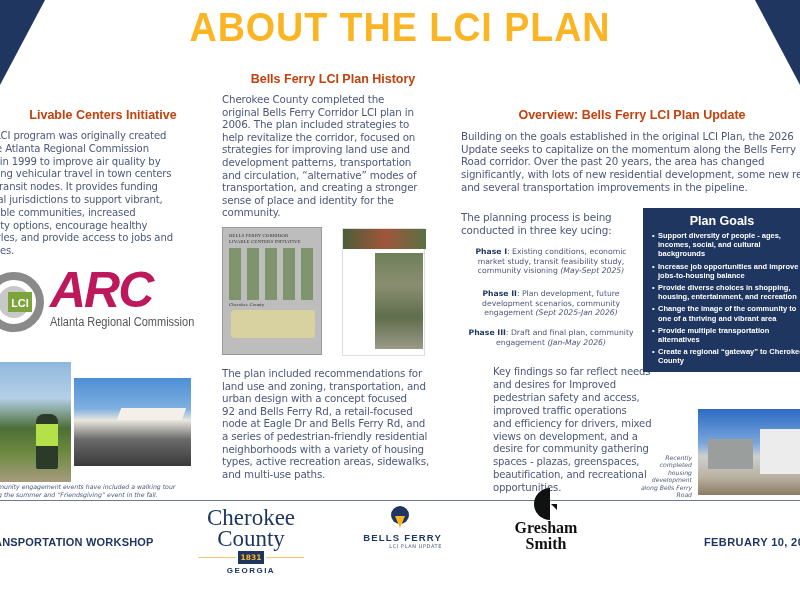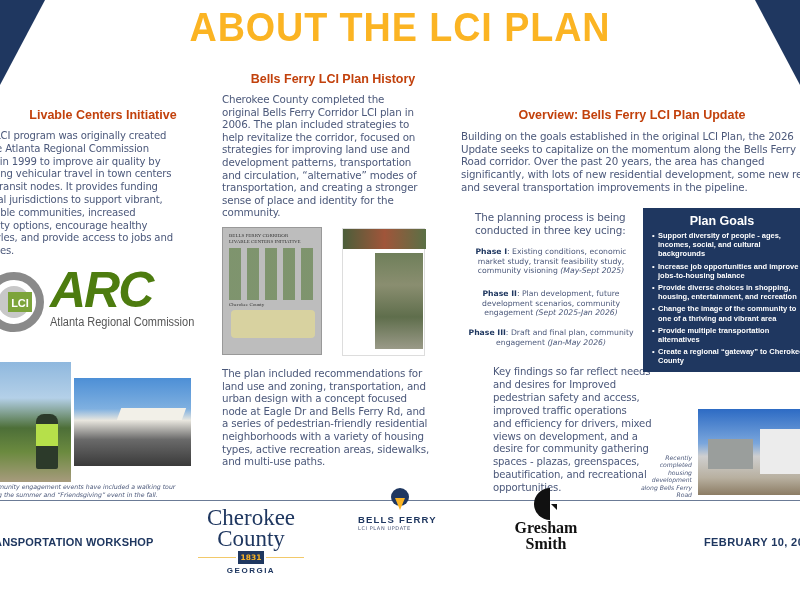--- a/index.html
+++ b/index.html
@@ -17,21 +17,21 @@
 
   .h { font-family: "Liberation Sans", sans-serif; font-weight: bold; color: #c2410c; font-size: 12.5px; text-align: center; }
   .body-text { font-family: "DejaVu Sans", sans-serif; font-size: 10.1px; line-height: 12.8px; color: #4b587a; letter-spacing: -0.15px; }
 
   
   .col1 { position: absolute; left: -14px; top: 108px; width: 220px; }
   .col1 .h { margin-bottom: 8px; padding-left: 14px; }
   .logos1 { position: absolute; left: -8px; top: 262px; width: 210px; height: 80px; }
   .lci-logo { position: absolute; left: 0; top: 8px; width: 52px; height: 64px; }
   .arc-logo { position: absolute; left: 58px; top: 4px; width: 140px; height: 70px; }
-  .arc-letters { font-family: "Liberation Sans", sans-serif; font-weight: bold; font-size: 50px; color: #4d7c0f; line-height: 48px; letter-spacing: -2px; font-style: italic; }
+  .arc-letters { font-family: "Liberation Sans", sans-serif; font-weight: bold; font-size: 50px; color: #be185d; line-height: 48px; letter-spacing: -2px; font-style: italic; }
   .arc-sub { font-family: "Liberation Sans", sans-serif; font-size: 12.5px; color: #555; margin-top: 1px; transform: scaleX(0.88); transform-origin: left; white-space: nowrap; }
 
   .photo1 { position: absolute; left: -2px; top: 362px; width: 73px; height: 120px;
     background: linear-gradient(180deg, #8fb8de 0%, #b4d0e8 30%, #4d6f38 55%, #6b8a3f 75%, #a79b7d 100%); }
   .photo1 .person { position: absolute; left: 38px; top: 52px; width: 22px; height: 55px; background: #2c3a2a; border-radius: 8px 8px 2px 2px; }
   .photo1 .vest { position: absolute; left: 38px; top: 62px; width: 22px; height: 22px; background: #b6e04a; }
   .photo2 { position: absolute; left: 74px; top: 378px; width: 117px; height: 88px;
     background: linear-gradient(180deg, #4d8fd6 0%, #7fb0e0 35%, #e9e7df 48%, #6a6a6a 70%, #3a3a3a 100%); }
   .photo2 .tent { position: absolute; left: 45px; top: 30px; width: 65px; height: 12px; background: #f2f0e8; transform: skewX(-20deg); }
   .caption1 { position: absolute; left: -2px; top: 483px; width: 210px; font-size: 6.2px; font-style: italic; color: #4b587a; line-height: 7.5px; }
@@ -46,21 +46,21 @@
   .doc-img .map { position: absolute; left: 8px; top: 82px; width: 84px; height: 28px; background: #d8d2a0; border-radius: 4px; }
   .map-img { position: absolute; left: 342px; top: 228px; width: 83px; height: 128px; background: #fff; border: 1px solid #ddd; }
   .map-img .band { position: absolute; left: 0; top: 0; width: 83px; height: 20px; background: linear-gradient(90deg,#4b5e3a,#a0553a,#5a7045); }
   .map-img .aerial { position: absolute; left: 32px; top: 24px; width: 48px; height: 96px; background: linear-gradient(180deg,#6f7f5a,#8a8e70,#5f6e4c,#9a9a88); }
   .col2b { position: absolute; left: 222px; top: 367px; width: 225px; }
 
   
   .col3-h { position: absolute; left: 462px; top: 108px; width: 340px; }
   .col3-intro { position: absolute; left: 461px; top: 130px; width: 360px; white-space: nowrap; }
   .col3-intro .ln { display: block; }
-  .phases-intro { position: absolute; left: 461px; top: 211px; width: 180px; font-size: 10.4px; line-height: 12.5px; margin-left: 14px; }
+  .phases-intro { position: absolute; left: 461px; top: 211px; width: 180px; font-size: 10.4px; line-height: 12.5px; }
   .phase { position: absolute; left: 461px; width: 180px; font-size: 7.7px; line-height: 9.6px; color: #4b587a; text-align: center; }
   .phase b { color: #1f3760; }
   .phase i { font-style: italic; }
   .findings { position: absolute; left: 461px; top: 366px; width: 190px; font-size: 10.1px; line-height: 12.9px; margin-left: 32px; }
 
   .goals { position: absolute; left: 643px; top: 208px; width: 170px; height: 164px; background: #1f3760; padding: 6px 0 0 9px; }
   .goals .gh { font-family: "Liberation Sans", sans-serif; font-weight: bold; color: #fff; font-size: 12.5px; text-align: center; width: 140px; margin-bottom: 3px; }
   .goals ul { list-style: none; }
   .goals li { color: #fff; font-family: "Liberation Sans", sans-serif; font-weight: bold; font-size: 7.5px; line-height: 9.2px; padding-left: 6px; position: relative; margin-bottom: 3px; width: 152px; }
   .goals li::before { content: "•"; position: absolute; left: 0; top: 0; }
@@ -76,21 +76,21 @@
   .foot-left { position: absolute; left: -6px; top: 536px; font-family: "Liberation Sans", sans-serif; font-weight: bold; font-size: 11px; color: #1f3760; letter-spacing: 0.2px; }
   .foot-right { position: absolute; left: 704px; top: 536px; font-family: "Liberation Sans", sans-serif; font-weight: bold; font-size: 11px; color: #1f3760; letter-spacing: 0.4px; white-space: nowrap; }
 
   .cherokee { position: absolute; left: 196px; top: 507px; width: 110px; text-align: center; }
   .cherokee .c1 { font-family: "Liberation Serif", serif; font-size: 23px; line-height: 21px; color: #1f3760; }
   .cherokee .yr { display: flex; align-items: center; justify-content: center; margin-top: 2px; }
   .cherokee .line { height: 1px; width: 38px; background: #f2c96a; }
   .cherokee .badge { background: #1f3760; color: #fbb423; font-size: 7.5px; font-weight: bold; padding: 2px 3px; margin: 0 2px; }
   .cherokee .ga { font-family: "Liberation Sans", sans-serif; font-weight: bold; font-size: 8px; color: #1f3760; letter-spacing: 1.5px; margin-top: 2px; }
 
-  .bells { position: absolute; left: 358px; top: 488px; width: 84px; text-align: left; }
+  .bells { position: absolute; left: 358px; top: 506px; width: 84px; text-align: right; }
   .bells .mark { width: 22px; height: 24px; margin: 0 auto; position: relative; }
   .bells .mark .c { position: absolute; left: 2px; top: 0; width: 18px; height: 18px; border-radius: 50%; background: #1f3760; }
   .bells .mark .y { position: absolute; left: 6px; top: 10px; width: 0; height: 0; border-left: 5px solid transparent; border-right: 5px solid transparent; border-top: 12px solid #fbb423; }
   .bells .bn { font-family: "Liberation Sans", sans-serif; font-weight: bold; font-size: 9.5px; color: #1f3760; letter-spacing: 1.2px; margin-top: 2px; }
   .bells .bs { font-size: 5px; color: #4b587a; letter-spacing: 0.6px; }
 
   .gresham { position: absolute; left: 510px; top: 488px; width: 72px; text-align: center; }
   .gresham .g { width: 30px; height: 32px; margin: 0 auto; position: relative; }
   .gresham .g .half { position: absolute; left: 3px; top: 0; width: 16px; height: 32px; background: #111; border-radius: 16px 0 0 16px; }
   .gresham .g .tri { position: absolute; left: 20px; top: 16px; width: 0; height: 0; border-left: 6px solid transparent; border-top: 6px solid #111; }
@@ -170,20 +170,21 @@
 </div>
 <div class="map-img">
   <div class="band"></div>
   <div class="aerial"></div>
 </div>
 
 <div class="col2b body-text" style="font-size:10.3px; line-height:12.6px;">
   <div>The plan included recommendations for</div>
   <div>land use and zoning, transportation, and</div>
   <div>urban design with a concept focused</div>
+  <div>92 and Bells Ferry Rd, a retail-focused</div>
   <div>node at Eagle Dr and Bells Ferry Rd, and</div>
   <div>a series of pedestrian-friendly residential</div>
   <div>neighborhoods with a variety of housing</div>
   <div>types, active recreation areas, sidewalks,</div>
   <div>and multi-use paths.</div>
 </div>
 
 <div class="col3-h h">Overview: Bells Ferry LCI Plan Update</div>
 <div class="col3-intro body-text" style="font-size:10.3px; line-height:12.7px;">
   <span class="ln">Building on the goals established in the original LCI Plan, the 2026</span>

